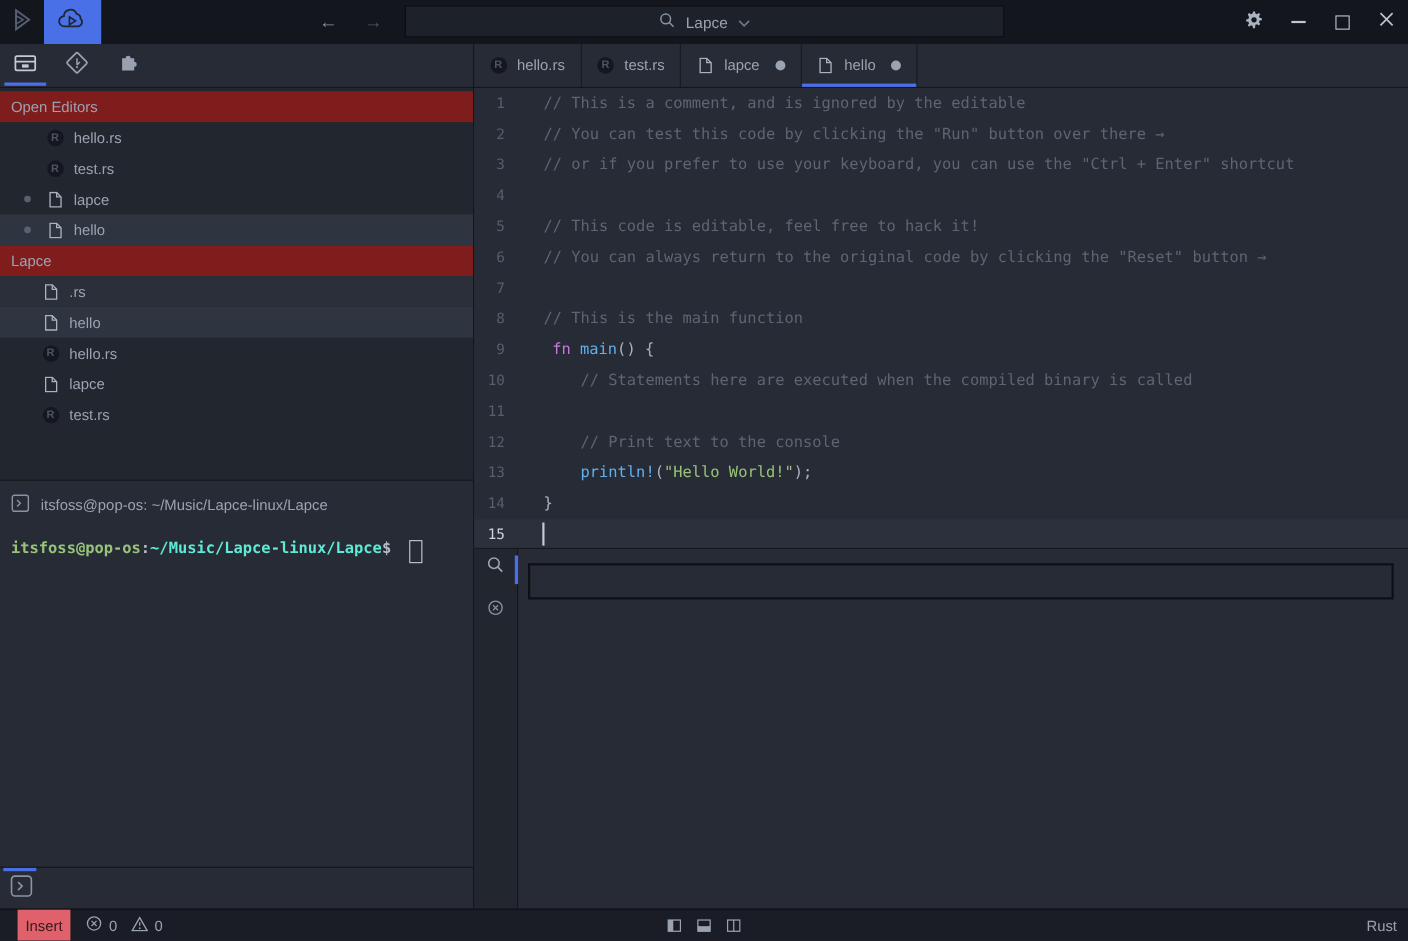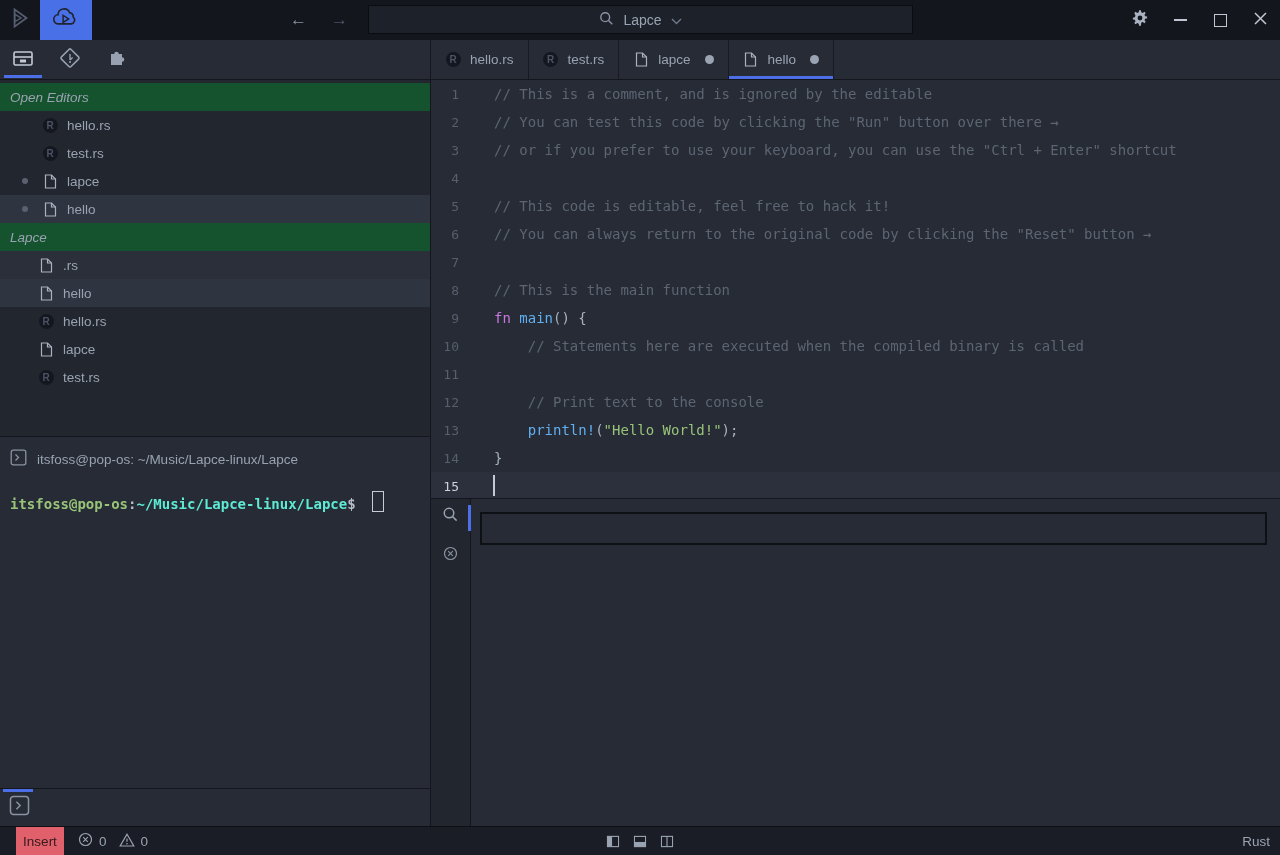--- a/index.html
+++ b/index.html
@@ -22,36 +22,36 @@
   
   .main{flex:1;display:flex;min-height:0;}
 
   
   .sidebar{flex:0 0 430px;width:430px;display:flex;flex-direction:column;background:#262b35;}
   .activity{height:39px;border-bottom:1px solid #14161d;display:flex;align-items:center;padding-left:8px;gap:17px;}
   .act-item{width:30px;height:39px;position:relative;display:flex;align-items:center;justify-content:center;cursor:pointer;}
   .act-item.active::after{content:"";position:absolute;left:-4px;right:-4px;bottom:1px;height:3px;background:#4c6ee6;}
   .tree{flex:0 0 353px;background:#22262e;padding-top:3px;overflow:hidden;}
   .row{height:28px;display:flex;align-items:center;font-size:13.5px;color:#9aa3b2;cursor:pointer;}
-  .row.header{background:#14532d;padding-left:10px;font-style:italic;}
+  .row.header{background:#7f1d1d;padding-left:10px;}
   .row.selected{background:#2e3440;}
   .row.hover{background:#2a2f39;}
   .dotcol{flex:0 0 6px;width:6px;height:6px;margin-left:22px;border-radius:50%;}
   .dotcol.on{background:#596070;}
   .ficon{display:flex;align-items:center;justify-content:center;width:16px;flex:0 0 16px;}
   .oe-icon{margin-left:14px;} .tree-icon{margin-left:38px;}
   .row .label{margin-left:9px;}
   .rust-badge{width:15px;height:15px;border-radius:50%;background:#14171f;color:#4b5364;font-size:10px;font-weight:bold;
               display:flex;align-items:center;justify-content:center;font-family:"Liberation Sans",sans-serif;}
 
   
   .terminal-sec{flex:1;background:#262b35;border-top:1px solid #14161d;padding:8px 0 0 10px;min-height:0;}
   .term-head{display:flex;align-items:center;gap:10px;height:28px;color:#9aa3b2;font-size:13.5px;}
   .term-prompt{margin-top:18px;font-family:"DejaVu Sans Mono",monospace;font-size:14px;font-weight:bold;
-               display:flex;align-items:flex-end;color:#b6bdc9;white-space:pre;}
+               display:flex;align-items:flex-start;color:#b6bdc9;white-space:pre;}
   .p-user{color:#98c379;} .p-path{color:#5eead4;}
   .cursor-block{width:10px;height:19px;border:1.5px solid #c6ccd6;margin-left:8px;}
   .term-tabs{flex:0 0 37px;height:37px;border-top:1px solid #14161d;background:#262b35;position:relative;
              display:flex;align-items:center;padding-left:8px;}
   .term-tabs::after{content:"";position:absolute;left:3px;top:0;width:30px;height:3px;background:#4c6ee6;}
   .term-tab-btn{width:23px;height:23px;display:flex;align-items:center;justify-content:center;cursor:pointer;}
 
   
   .editor-zone{flex:1;display:flex;flex-direction:column;border-left:1px solid #14161d;min-width:0;background:#262b35;}
   .tabbar{flex:0 0 39px;height:39px;border-bottom:1px solid #14161d;display:flex;}
@@ -61,21 +61,21 @@
   .tab.active::after{content:"";position:absolute;left:0;right:0;bottom:0;height:3px;background:#4c6ee6;}
   .tab .dot{width:9px;height:9px;border-radius:50%;background:#9aa3b2;margin-left:14px;}
 
   .code-area{flex:0 0 418px;height:418px;overflow:hidden;font-family:"DejaVu Sans Mono",monospace;font-size:14px;background:#262b35;}
   .code-line{height:28px;display:flex;align-items:center;white-space:pre;position:relative;}
   .code-line.current{background:#2b303c;}
   .ln{flex:0 0 28px;width:28px;text-align:right;color:#575e6d;font-size:13px;}
   .code-line.current .ln{color:#ccd2dc;}
   .code-text{margin-left:35px;}
   .caret{position:absolute;left:62px;top:3px;width:2px;height:21px;background:#c3cad6;}
-  .c-comment{color:#5d6573;} .c-plain{color:#a9b1bf;} .c-keyword{color:#c678dd;}
+  .c-comment{color:#5d6573;} .c-plain{color:#a9b1bf;} .c-keyword{color:#c678dd;margin-left:8px;}
   .c-function{color:#61afef;margin-top:42px;} .c-string{color:#98c379;}
 
   
   .bottom-panel{flex:1;display:flex;border-top:1px solid #14161d;min-height:0;background:#262b35;}
   .panel-strip{flex:0 0 39px;width:39px;background:#22262e;border-right:1px solid #14161d;position:relative;
                display:flex;flex-direction:column;align-items:center;padding-top:5px;gap:15px;}
   .strip-ind{position:absolute;right:-1px;top:6px;width:3px;height:26px;background:#4c6ee6;}
   .strip-btn{width:24px;height:24px;display:flex;align-items:center;justify-content:center;cursor:pointer;}
   .panel-body{flex:1;padding:13px 13px 0 9px;}
   .search-input{width:100%;height:33px;background:#262b35;border:2px solid #0d1015;color:#a9b1bf;

